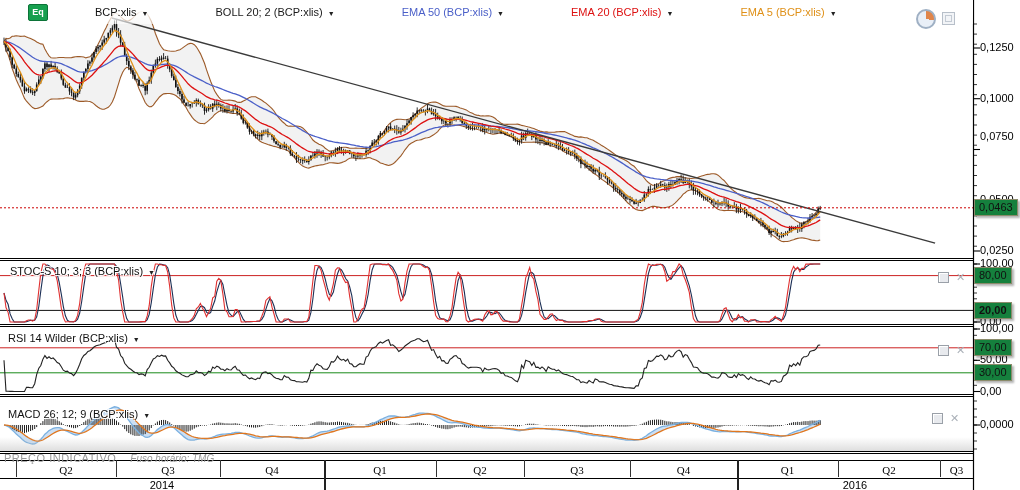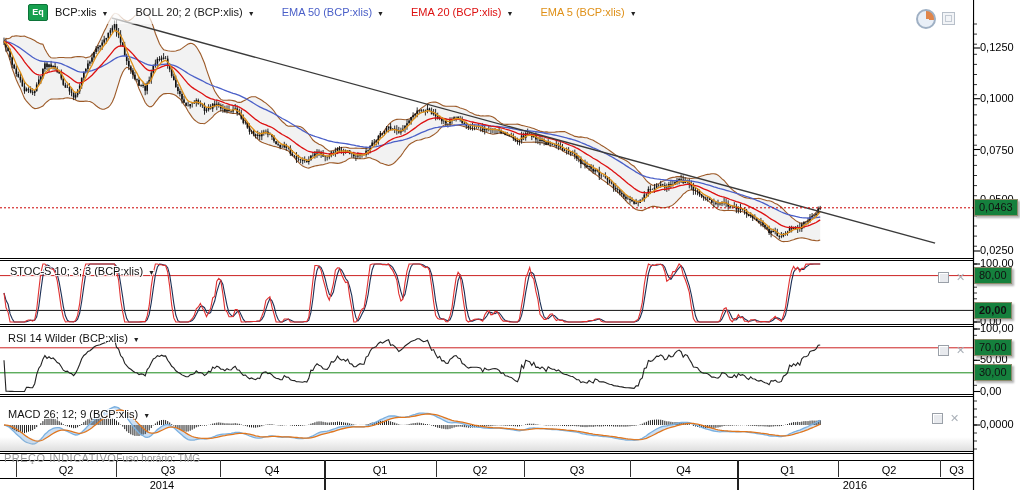--- a/index.html
+++ b/index.html
@@ -1,20 +1,20 @@
 <!DOCTYPE html>
 <html><head>
 <meta charset="utf-8">
 <style>
   html,body{margin:0;padding:0;background:#fff;}
   .root{position:relative;width:1020px;height:490px;background:#fff;overflow:hidden;
         font-family:"Liberation Sans","DejaVu Sans",sans-serif;color:#111;}
   svg#chart-svg{position:absolute;left:0;top:0;}
   .toolbar{position:absolute;left:0;top:0;width:973px;height:24px;display:flex;align-items:center;
-           background:linear-gradient(#ffffff 40%,rgba(255,255,255,0.55));font-size:11px;z-index:5;}
+           background:linear-gradient(#ffffff 40%,rgba(255,255,255,0.55));font-size:11px;z-index:5;gap:40px;}
   .eq-icon{width:18px;height:15px;background:#17a04f;border:1px solid #0c7338;border-radius:2px;color:#fff;
            font-weight:bold;font-size:9px;display:flex;align-items:center;justify-content:center;margin-left:28px;flex:0 0 auto;}
   .tb-item{margin-left:7px;cursor:pointer;white-space:nowrap;}
   .tb-ind{margin-left:27px;}
   .arr{font-size:7px;margin-left:5px;color:#222;}
   .hline{position:absolute;left:0;width:973px;height:1px;background:#000;z-index:4;}
   .panel-header{position:absolute;font-size:11px;color:#111;z-index:6;cursor:pointer;white-space:nowrap;
                 text-shadow:1px 1px 0 #fff,-1px -1px 0 #fff,1px -1px 0 #fff,-1px 1px 0 #fff;}
   .axis-label{position:absolute;font-size:11px;color:#000;z-index:5;white-space:nowrap;}
   .axis-box{position:absolute;font-size:11px;color:#111;background:#15803d;border:1px solid #8b8b6b;
@@ -25,24 +25,24 @@
   .clock-icon{position:absolute;left:916px;top:9px;width:16px;height:16px;border-radius:50%;
               border:2px solid #9fb0c4;cursor:pointer;z-index:6;
               background:conic-gradient(#e0854a 0 100deg,#e9eff7 100deg 360deg);}
   .snapshot-icon{position:absolute;left:942px;top:12px;width:11px;height:11px;border:1px solid #b7bfc9;
                  background:#f2f4f7;z-index:6;cursor:pointer;display:flex;align-items:center;justify-content:center;}
   .snapshot-icon::after{content:"";width:5px;height:5px;border:1px solid #c3cad3;display:block;}
   .macd-fade{position:absolute;left:0;top:437px;width:973px;height:14px;z-index:3;
              background:linear-gradient(rgba(255,255,255,0),rgba(195,195,195,0.55));}
   .footer{position:absolute;left:4px;top:448px;z-index:6;color:#9a9a9a;white-space:nowrap;}
   .footer .status{font-size:11px;letter-spacing:0.5px;}
-  .footer .tz{font-size:10px;}
+  .footer .tz{font-size:10px;margin-left:14px;font-style:italic;}
   .time-axis{position:absolute;left:0;top:460px;width:973px;height:17px;border-top:1px solid #000;border-bottom:1px solid #000;z-index:5;}
   .qcell{position:absolute;top:0;height:17px;display:flex;align-items:center;justify-content:center;
-         font-size:11px;color:#000;box-sizing:border-box;}
+         font-size:11px;color:#000;box-sizing:border-box;font-family:Liberation Serif, serif;}
   .qsep{position:absolute;top:460px;width:1px;height:17px;background:#333;z-index:6;}
   .ysep{position:absolute;top:460px;width:2px;height:30px;background:#222;z-index:6;}
   .ylabel{position:absolute;top:478px;height:13px;font-size:11px;color:#000;display:flex;align-items:center;justify-content:center;z-index:6;}
   .plot-area{position:absolute;left:0;top:0;width:973px;height:258px;z-index:2;}
 </style>
 </head>
 <body>
 
 <div class="root" id="root">
 
@@ -1432,21 +1432,21 @@
       <div class="qcell" style="left: 436px; width: 88px;">Q2</div>
       <div class="qcell" style="left: 524px; width: 106px;">Q3</div>
       <div class="qcell" style="left: 630px; width: 107px;">Q4</div>
       <div class="qcell" style="left: 737px; width: 101px;">Q1</div>
       <div class="qcell" style="left: 838px; width: 102px;">Q2</div>
       <div class="qcell" style="left: 940px; width: 33px;">Q3</div>
     </div>
   <div id="labels-layer">
       <div class="axis-label" style="left: 980px; top: 41px;">0,1250</div>
       <div class="axis-label" style="left: 980px; top: 91.75px;">0,1000</div>
-      <div class="axis-label" style="left: 980px; top: 144px;">0,0750</div>
+      <div class="axis-label" style="left: 980px; top: 130px;">0,0750</div>
       <div class="axis-label" style="left: 980px; top: 193.25px;">0,0500</div>
       <div class="axis-label" style="left: 980px; top: 244px;">0,0250</div>
       <div class="axis-box" style="left: 974px; top: 199.261px;">0,0463</div>
       <div class="axis-label" style="left: 980px; top: 257px;">100,00</div>
       <div class="axis-box" style="left: 974px; top: 267.1px;">80,00</div>
       <div class="axis-box" style="left: 974px; top: 301.9px; font-weight: bold;">20,00</div>
       <div class="axis-label" style="left: 980px; top: 315px;">0,00</div>
       <div class="axis-label" style="left: 980px; top: 322px;">100,00</div>
       <div class="axis-box" style="left: 974px; top: 339.25px;">70,00</div>
       <div class="axis-label" style="left: 980px; top: 353.25px; text-decoration: underline;">50,00</div>

